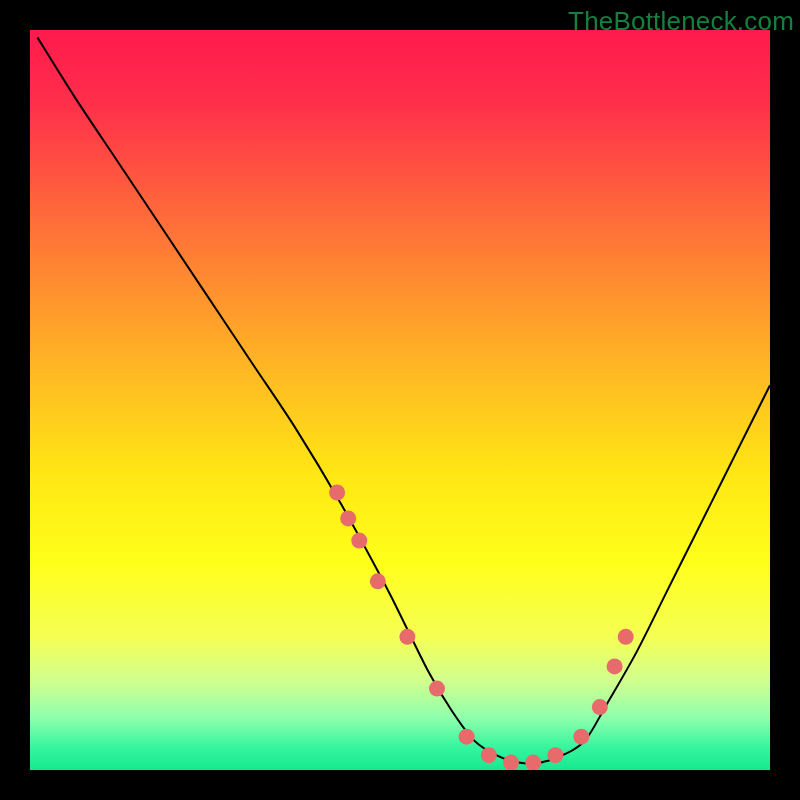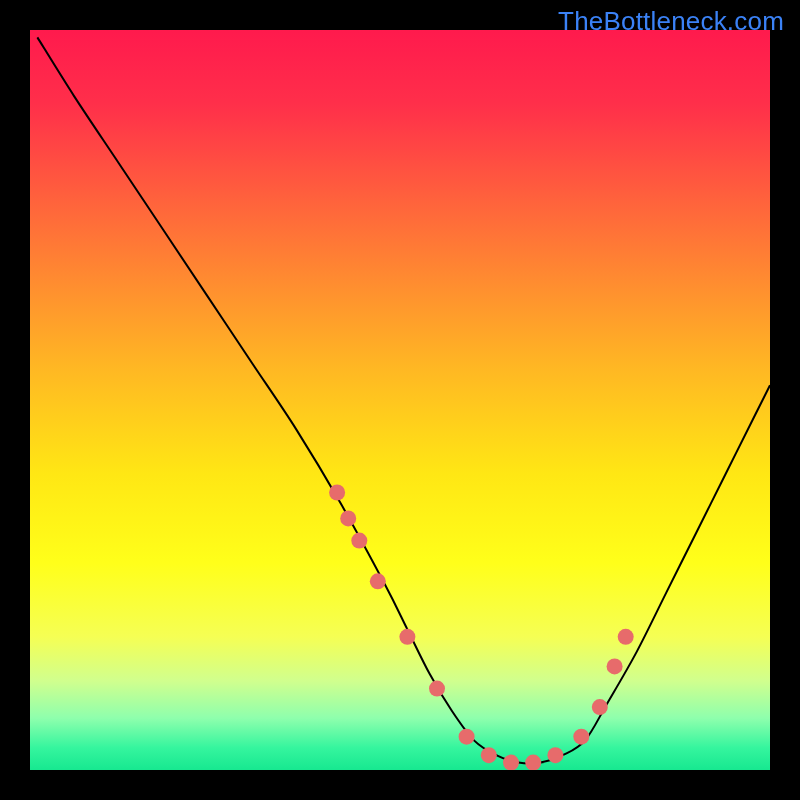--- a/index.html
+++ b/index.html
@@ -18,25 +18,25 @@
   .plot-area {
     position: absolute;
     left: 30px;
     top: 30px;
     width: 740px;
     height: 740px;
   }
   .watermark {
     position: absolute;
     top: 6px;
-    right: 16px;
+    right: 6px;
     font-family: Arial, Helvetica, sans-serif;
     font-size: 26px;
     font-weight: 500;
-    color: #3b82f6;
+    color: #15803d;
     letter-spacing: 0.2px;
   }
 </style>
 </head>
 <body>
 
 <div class="chart-container">
   <div class="watermark">TheBottleneck.com</div>
   <svg class="plot-area" viewBox="0 0 740 740" preserveAspectRatio="none">
     <defs>

